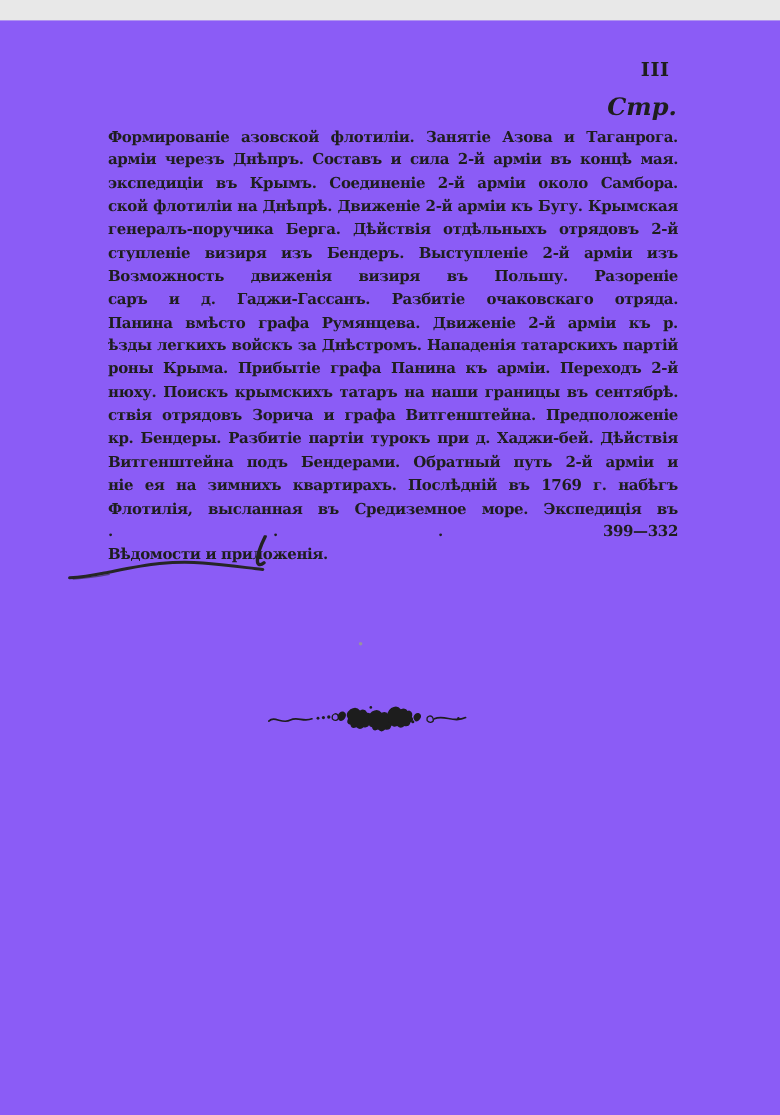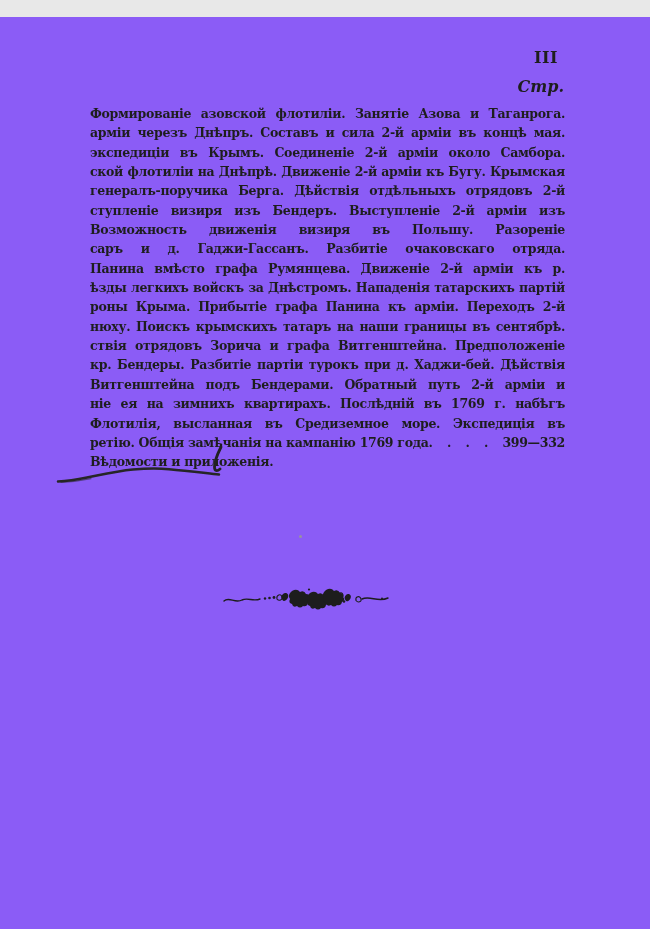--- a/index.html
+++ b/index.html
@@ -11,21 +11,21 @@
     color:#1e1e1e;
     font-family:"DejaVu Serif","Liberation Serif",serif;
     overflow:hidden;
   }
   .page-number {
     position:absolute; top:31px; right:92px;
     font-size:16px; font-weight:bold; letter-spacing:0.5px;
   }
   .col-header {
     position:absolute; top:60px; right:86px;
-    font-size:16px; font-weight:bold; font-style:italic;
+    font-size:20px; font-weight:bold; font-style:italic;
   }
   .toc {
     position:absolute; left:90px; top:87px; width:475px;
     font-size:12.5px; font-weight:bold;
     letter-spacing:-0.3px;
     line-height:19.35px;
   }
   .toc-line {
     height:19.35px; overflow:hidden;
     text-align:justify; text-align-last:justify; text-justify:inter-word;
@@ -66,21 +66,20 @@
     <div class="toc-line">ѣзды легкихъ войскъ за Днѣстромъ. Нападенія татарскихъ партій со сто-</div>
     <div class="toc-line">роны Крыма. Прибытіе графа Панина къ арміи. Переходъ 2-й арміи за Си-</div>
     <div class="toc-line">нюху. Поискъ крымскихъ татаръ на наши границы въ сентябрѣ. Дѣй-</div>
     <div class="toc-line">ствія отрядовъ Зорича и графа Витгенштейна. Предположеніе овладѣть</div>
     <div class="toc-line">кр. Бендеры. Разбитіе партіи турокъ при д. Хаджи-бей. Дѣйствія графа</div>
     <div class="toc-line">Витгенштейна подъ Бендерами. Обратный путь 2-й арміи и расположе-</div>
     <div class="toc-line">ніе ея на зимнихъ квартирахъ. Послѣдній въ 1769 г. набѣгъ татаръ.</div>
     <div class="toc-line">Флотилія, высланная въ Средиземное море. Экспедиція въ Грузію и Имме-</div>
 
     <div class="toc-dots-line">
-      <span>ретію.   Общія замѣчанія на кампанію 1769 года.</span>
       <span class="dot">.</span>
       <span class="dot">.</span>
       <span class="dot">.</span>
       <span>399—332</span>
     </div>
 
     <div class="toc-final-line">Вѣдомости и приложенія.</div>
   </div>
 
   <svg class="underline-svg" width="170" height="24" viewBox="0 0 170 24">

